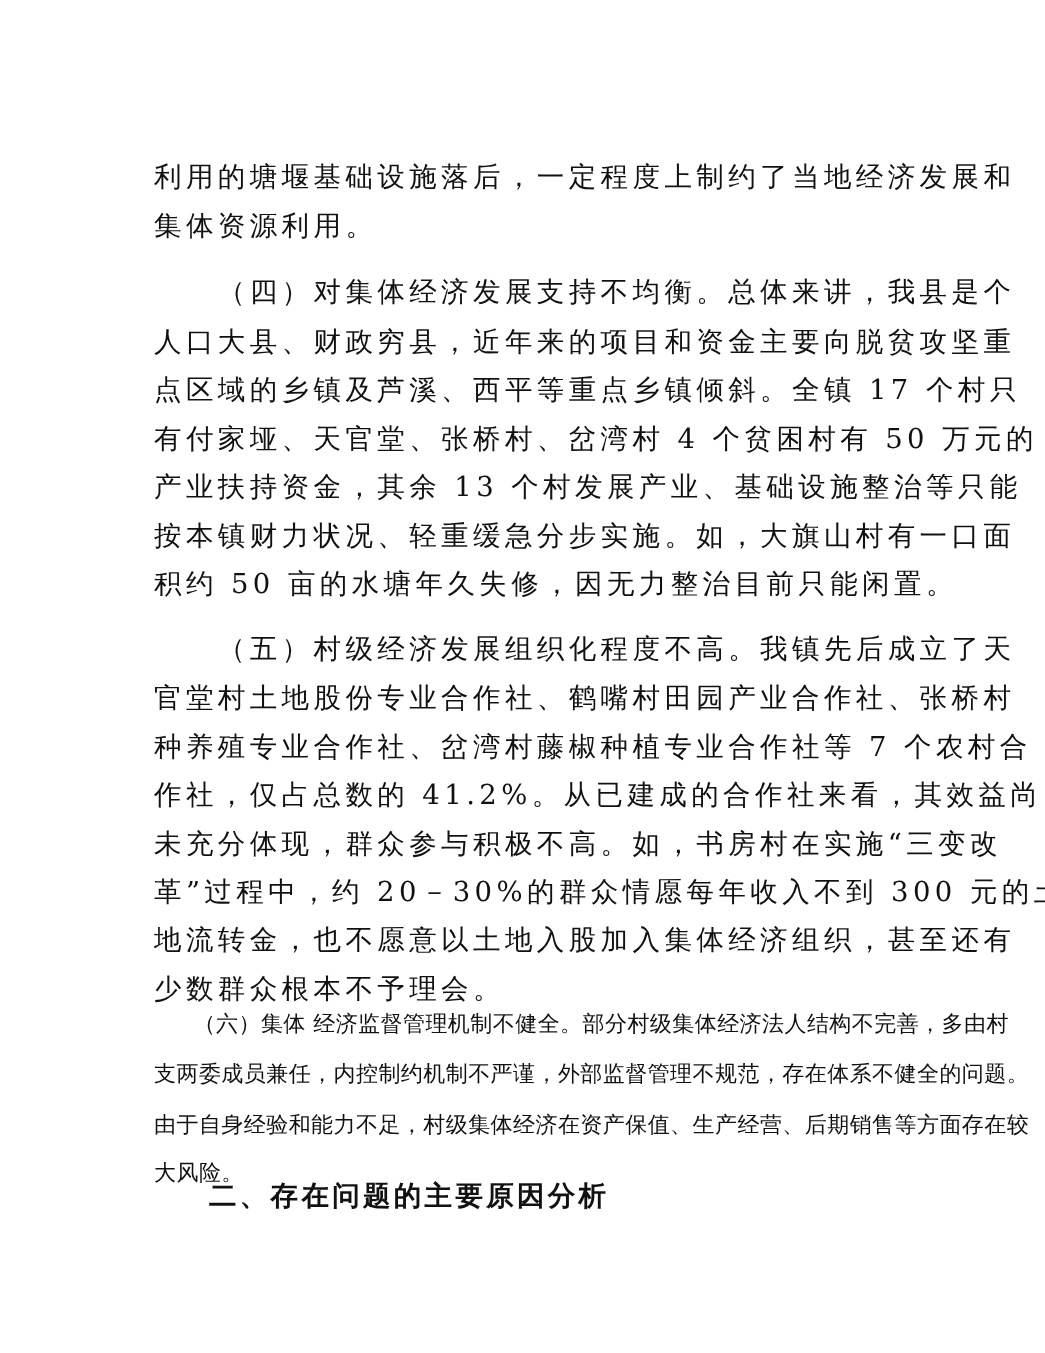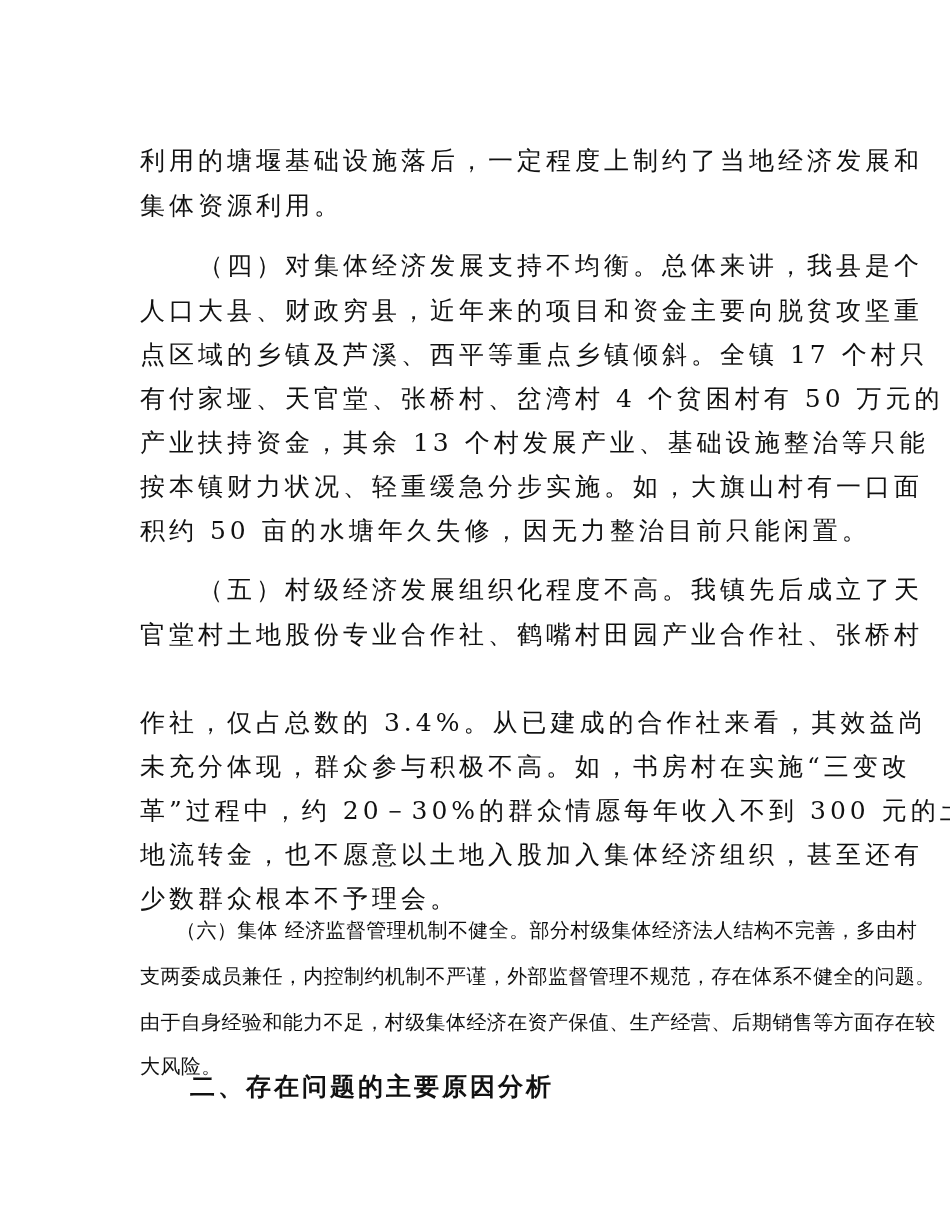--- a/index.html
+++ b/index.html
@@ -70,21 +70,22 @@
   <div class="line justify" style="top:227px; left:198px; width:612px;">（四）对集体经济发展支持不均衡。总体来讲，我县是个</div>
   <div class="line justify" style="top:272px;">人口大县、财政穷县，近年来的项目和资金主要向脱贫攻坚重</div>
   <div class="line justify" style="top:316px;">点区域的乡镇及芦溪、西平等重点乡镇倾斜。全镇 17 个村只</div>
   <div class="line justify" style="top:360px;">有付家垭、天官堂、张桥村、岔湾村 4 个贫困村有 50 万元的</div>
   <div class="line justify" style="top:404px;">产业扶持资金，其余 13 个村发展产业、基础设施整治等只能</div>
   <div class="line justify" style="top:448px;">按本镇财力状况、轻重缓急分步实施。如，大旗山村有一口面</div>
   <div class="line" style="top:492px;">积约 50 亩的水塘年久失修，因无力整治目前只能闲置。</div>
 
   <div class="line justify" style="top:551px; left:198px; width:612px;">（五）村级经济发展组织化程度不高。我镇先后成立了天</div>
   <div class="line justify" style="top:596px;">官堂村土地股份专业合作社、鹤嘴村田园产业合作社、张桥村</div>
-  <div class="line justify" style="top:684px;">作社，仅占总数的 3.4%。从已建成的合作社来看，其效益尚</div>
+  <div class="line justify" style="top:640px;">种养殖专业合作社、岔湾村藤椒种植专业合作社等 7 个农村合</div>
+  <div class="line justify" style="top:684px;">作社，仅占总数的 41.2%。从已建成的合作社来看，其效益尚</div>
   <div class="line justify" style="top:728px;">未充分体现，群众参与积极不高。如，书房村在实施“三变改</div>
   <div class="line justify" style="top:772px;">革”过程中，约 20－30%的群众情愿每年收入不到 300 元的土</div>
   <div class="line justify" style="top:816px;">地流转金，也不愿意以土地入股加入集体经济组织，甚至还有</div>
   <div class="line" style="top:860px;">少数群众根本不予理会。</div>
 
   <div class="small justify" style="top:918px; left:176px; width:634px;">（六）集体 经济监督管理机制不健全。部分村级集体经济法人结构不完善，多由村</div>
   <div class="small justify" style="top:964px;">支两委成员兼任，内控制约机制不严谨，外部监督管理不规范，存在体系不健全的问题。</div>
   <div class="small justify" style="top:1010px;">由于自身经验和能力不足，村级集体经济在资产保值、生产经营、后期销售等方面存在较</div>
   <div class="small" style="top:1054px;">大风险。</div>
 

